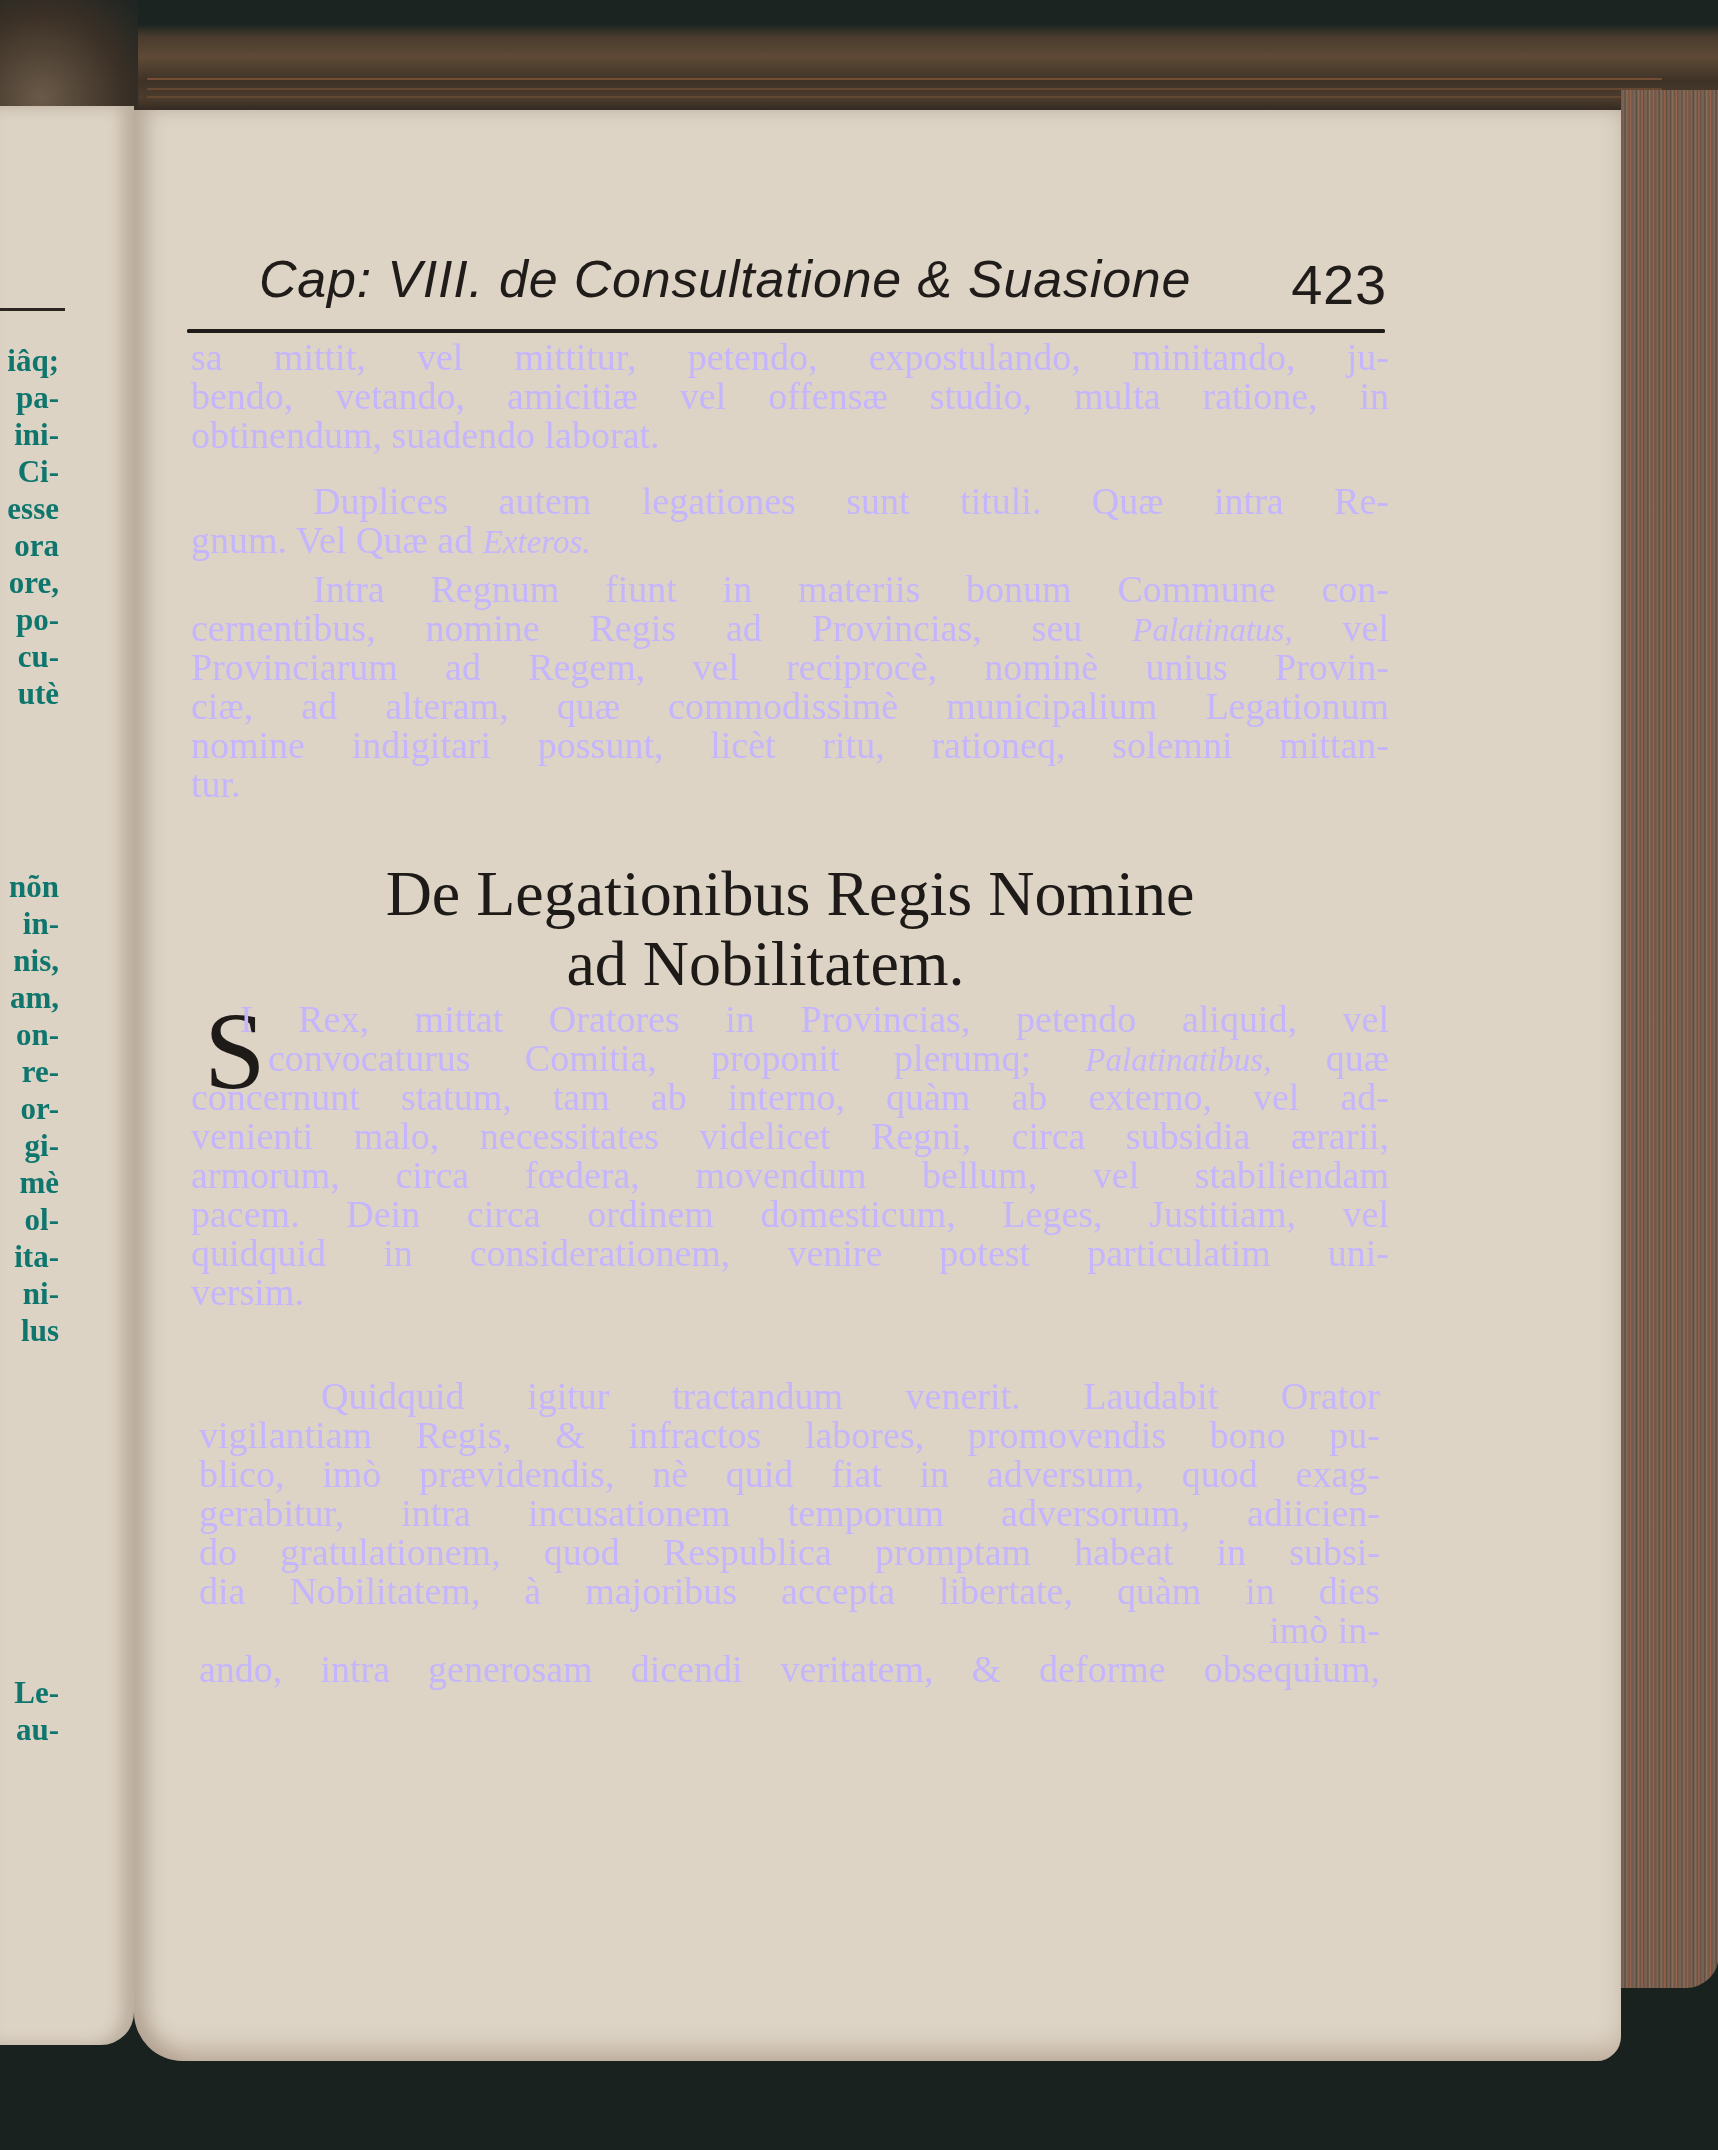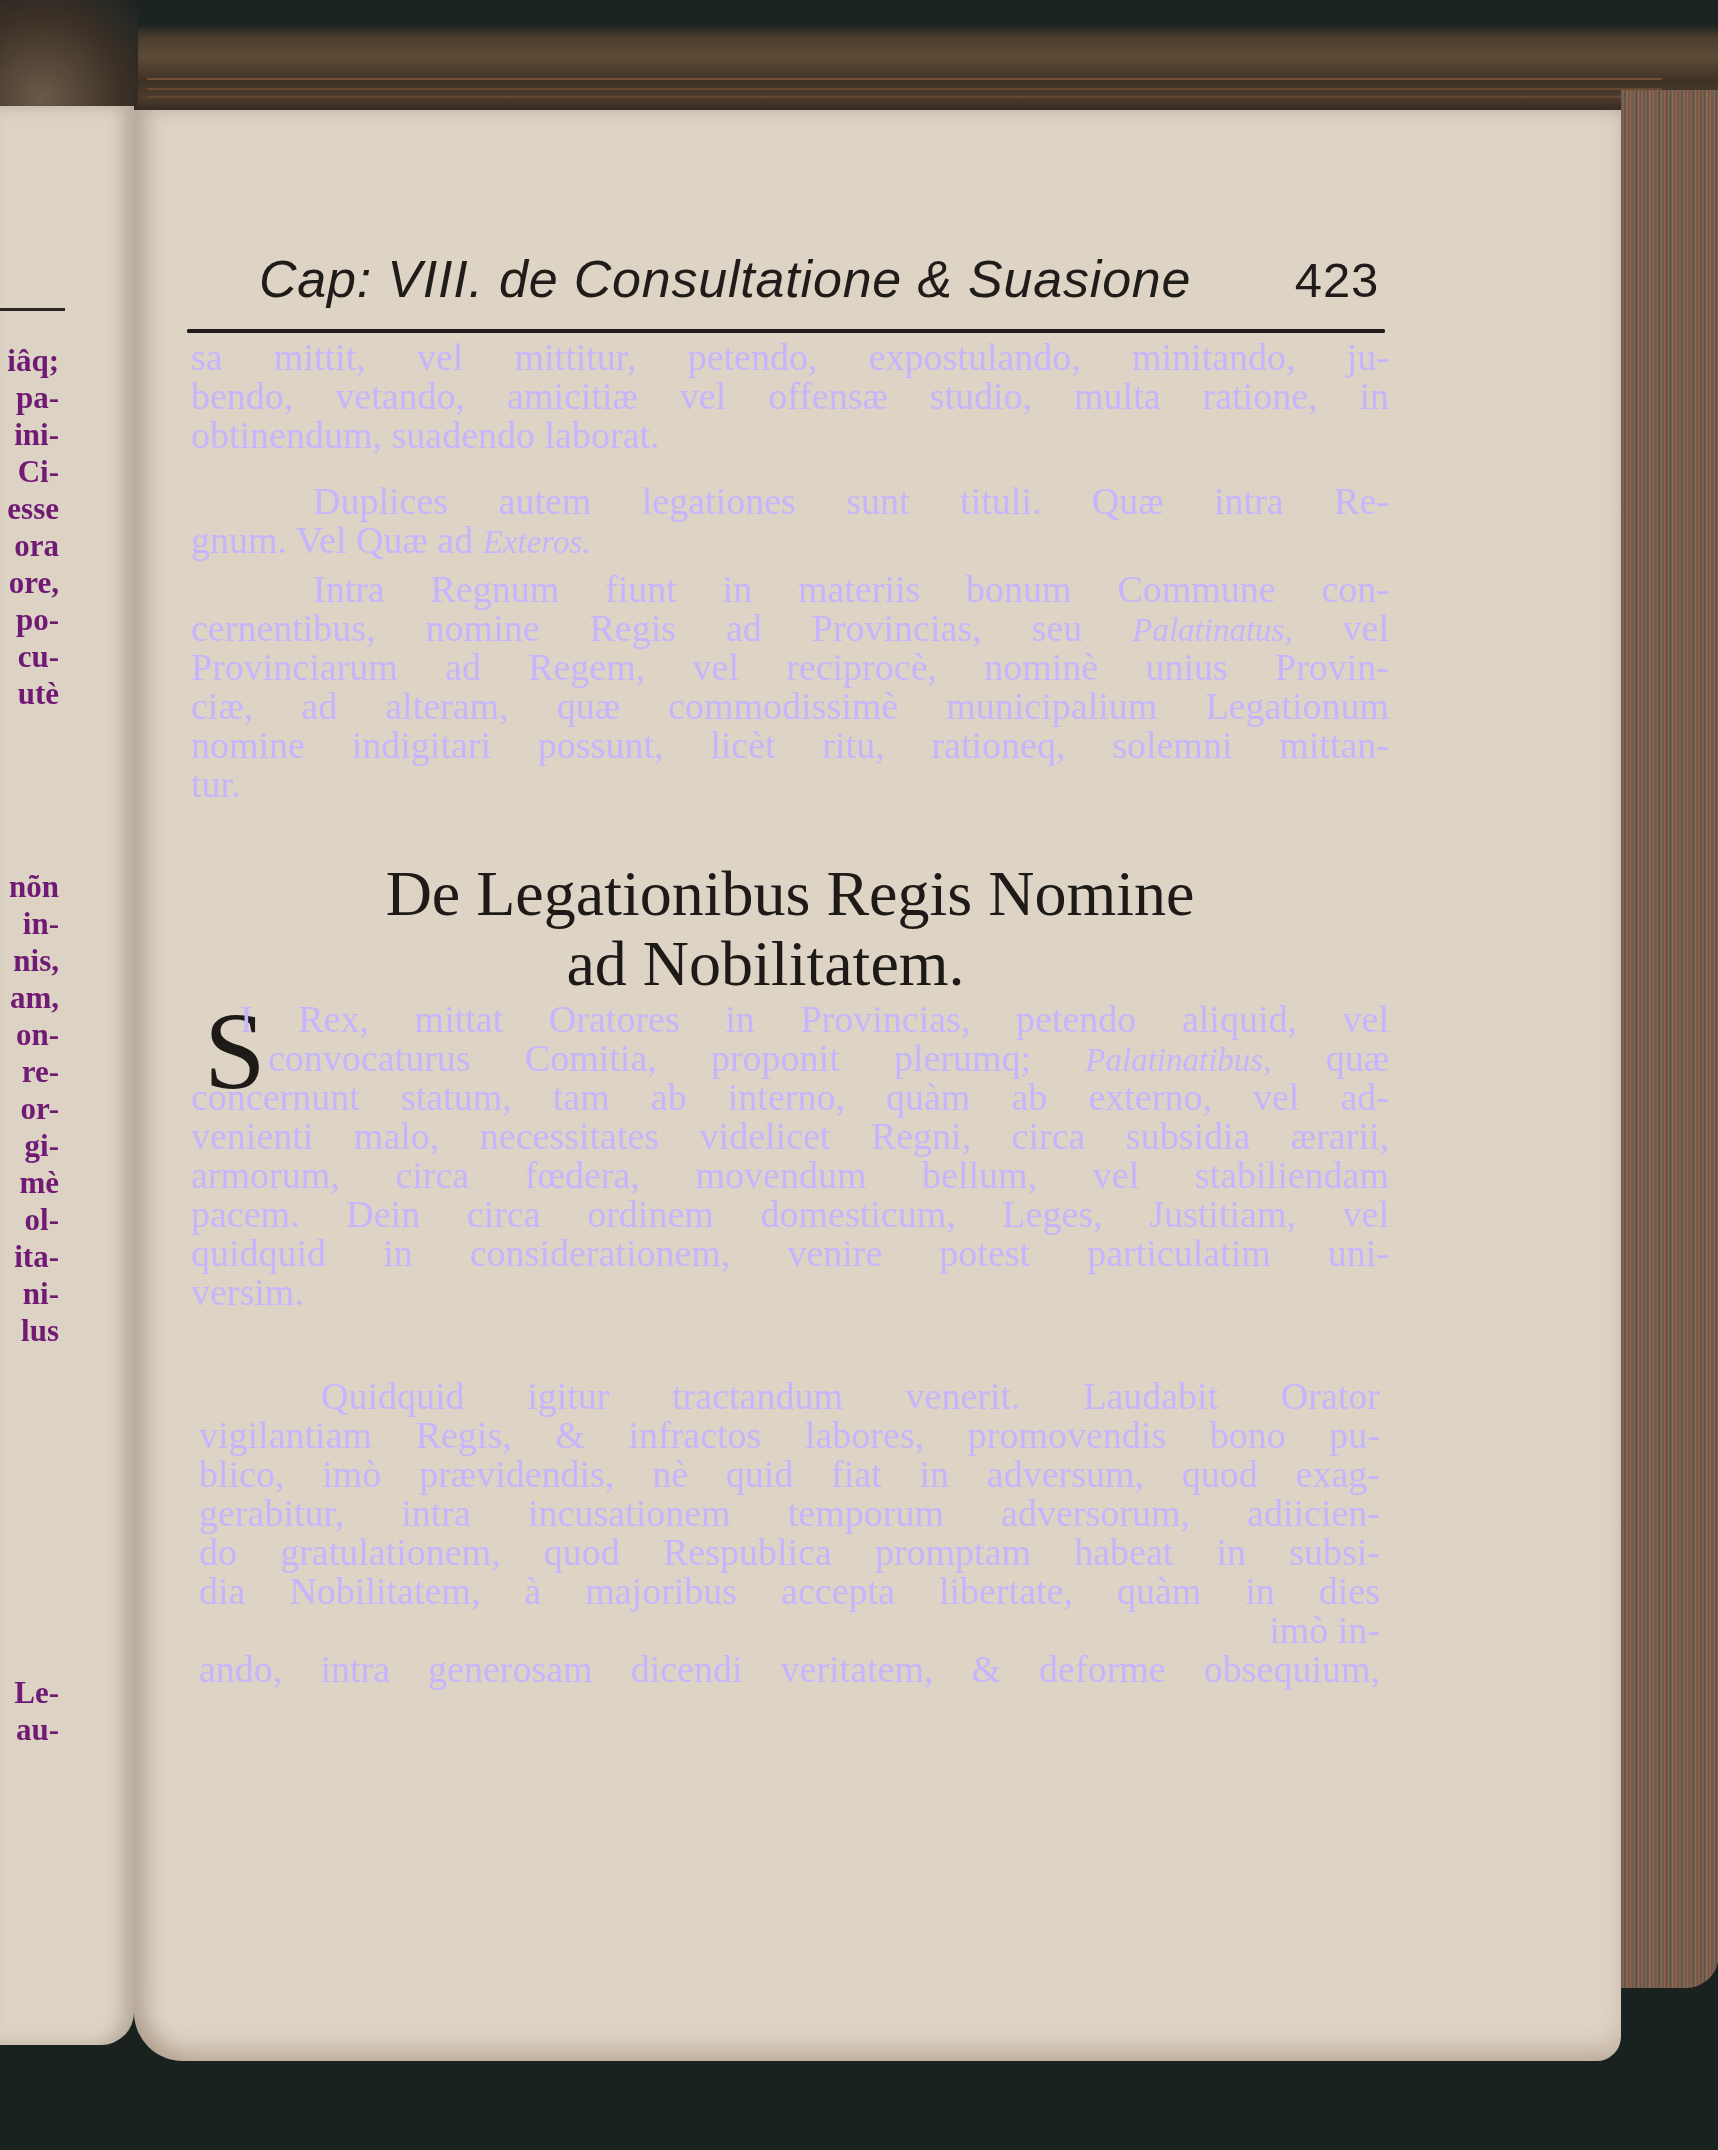--- a/index.html
+++ b/index.html
@@ -26,42 +26,42 @@
     position: absolute; left: 0; top: 106px; width: 134px; height: 1939px;
     background: #ddd3c4;
     border-bottom-right-radius: 33px;
     box-shadow: inset -11.4px 0 14.7px rgba(80,60,40,.25);
   }
   .left-rule {
     position: absolute; left: 0; top: 202px; width: 65px; height: 3.3px; background: #2a2622;
   }
   .left-frag {
     position: absolute; right: 75px; text-align: right;
-    font-size: 31px; line-height: 37px; color: #701a75; font-weight: bold;
+    font-size: 31px; line-height: 37px; color: #0f766e; font-weight: bold;
     font-family: "Liberation Serif", serif;
   }
   
   .page {
     position: absolute; left: 134px; top: 110px; width: 1487px; height: 1951px;
     background: #ddd4c6;
     border-bottom-left-radius: 49px; border-bottom-right-radius: 24.4px;
     box-shadow: inset 14.7px 0 18px rgba(90,70,50,.22), inset 0 -16.3px 21px rgba(120,80,50,.18);
   }
   .page-block {
     position: absolute; left: 1621px; top: 90px; width: 98px; height: 1898px;
     background: repeating-linear-gradient(90deg, #6d5a4c 0px, #7c6656 2.4px, #5d4c40 4.1px, #8a6e5a 5.7px, #6a5648 8.1px, #a0644a 9.8px, #5c4b3f 11.4px);
     border-bottom-right-radius: 33px;
   }
   .running-head {
     position: absolute; left: 259px; top: 249px; width: 1141px; height: 73px;
     font-family: Liberation Sans, sans-serif; font-style: italic;
     font-size: 52px; color: #1f1c1a; letter-spacing: 0.8px;
   }
   .running-head .title { position: absolute; left: 0; top: 0; }
-  .running-head .pageno { position: absolute; right: 21px; top: 3.3px; font-style: normal; font-size: 49px; }
+  .running-head .pageno { position: absolute; right: 13px; top: 3.3px; font-style: normal; font-size: 56px; }
   .head-rule {
     position: absolute; left: 187px; top: 329px; width: 1198px; height: 4.1px;
     background: #1f1c1a; border-radius: 1.6px;
   }
   .text {
     position: absolute; left: 191px; width: 1198px; color: #c4b5fd;
     font-family: "Liberation Serif", serif; font-size: 38px; line-height: 39px;
   }
   .text .line { display: block; white-space: nowrap; text-align: justify; text-align-last: justify; height: 39px; }
   .text .line.last { text-align-last: left; }

